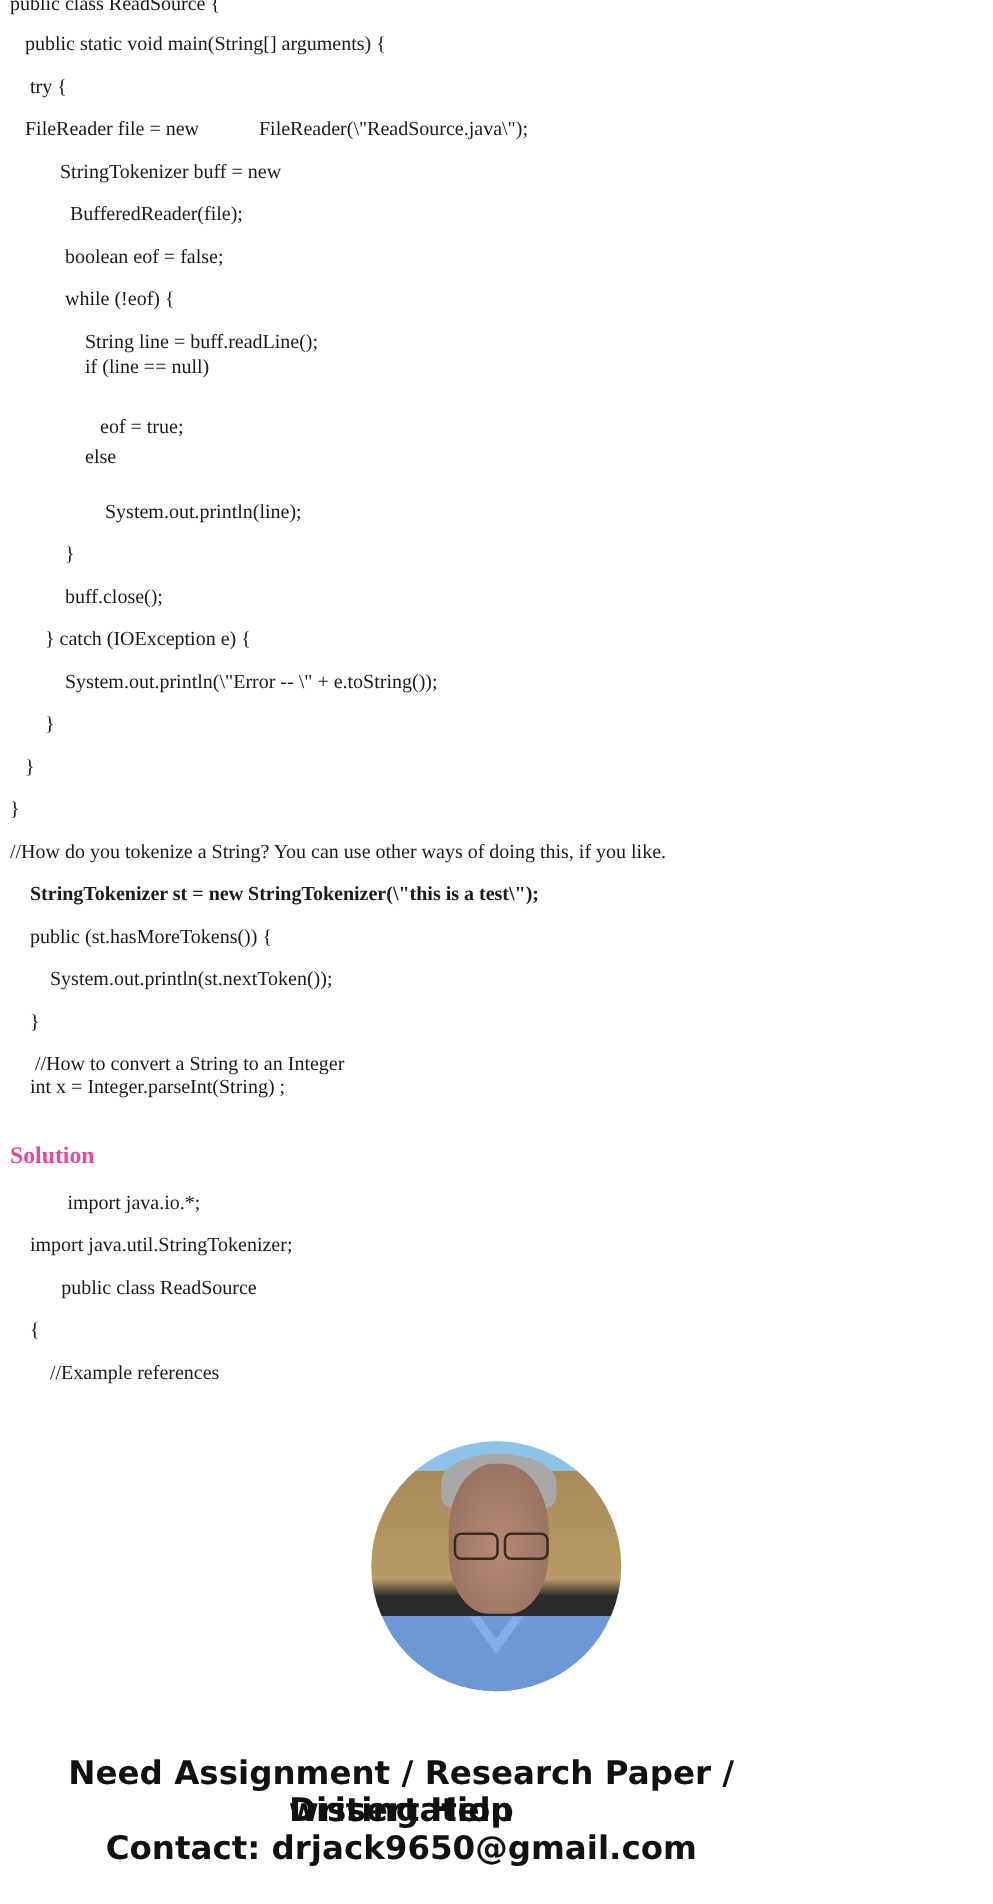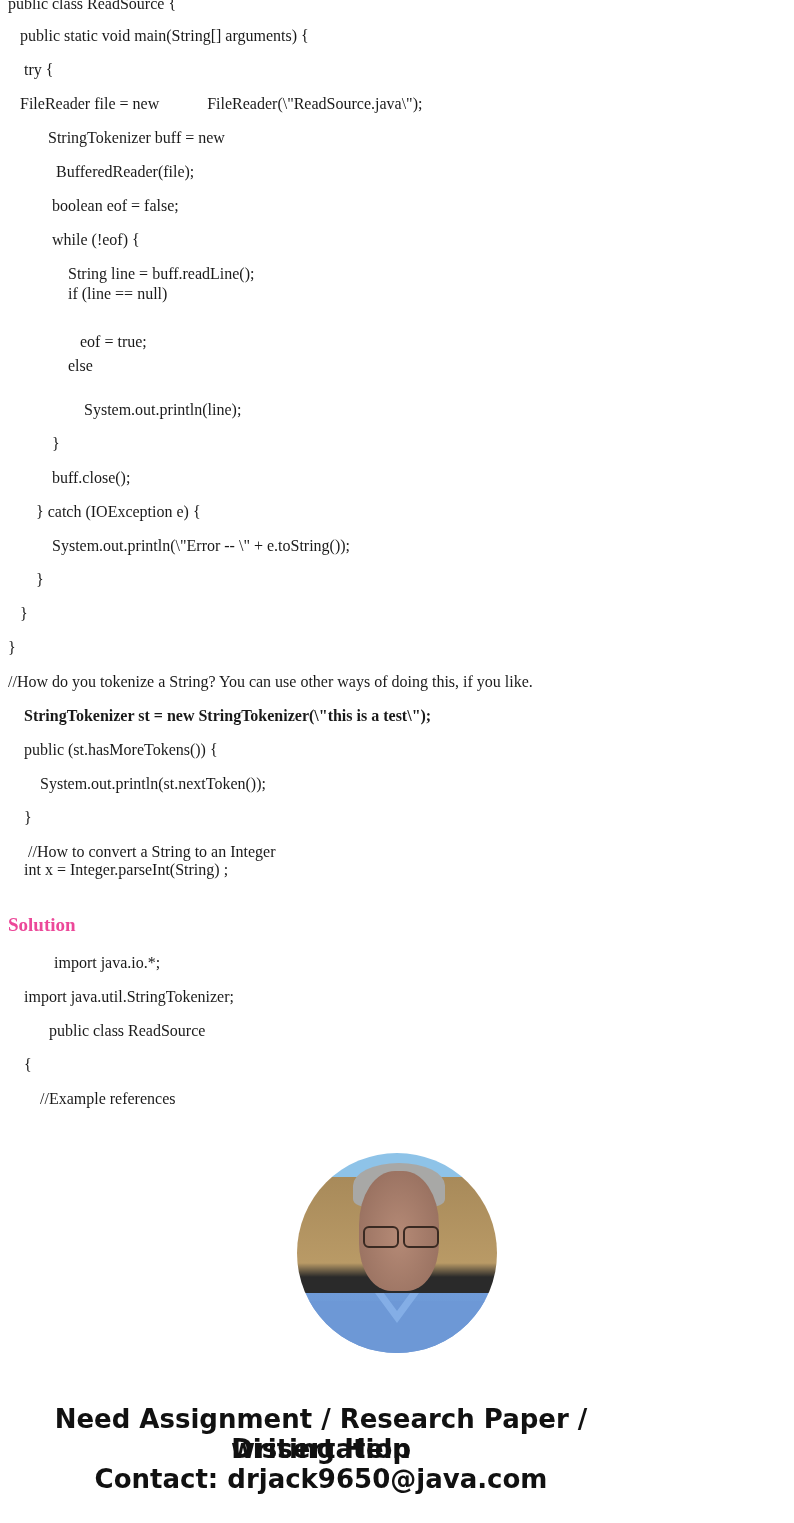--- a/index.html
+++ b/index.html
@@ -96,13 +96,13 @@
   <div class="hair"></div>
   <div class="face"></div>
   <div class="glasses-l"></div>
   <div class="glasses-r"></div>
   <div class="shirt"></div>
   <div class="collar"></div>
 </div>
 
 <div class="promo" style="top:1404px;">Need Assignment / Research Paper / Dissertation</div>
 <div class="promo" style="top:1434px;">writing Help</div>
-<div class="promo" style="top:1464px;">Contact: drjack9650@java.com</div>
+<div class="promo" style="top:1464px;">Contact: drjack9650@gmail.com</div>
 
 </body></html>

